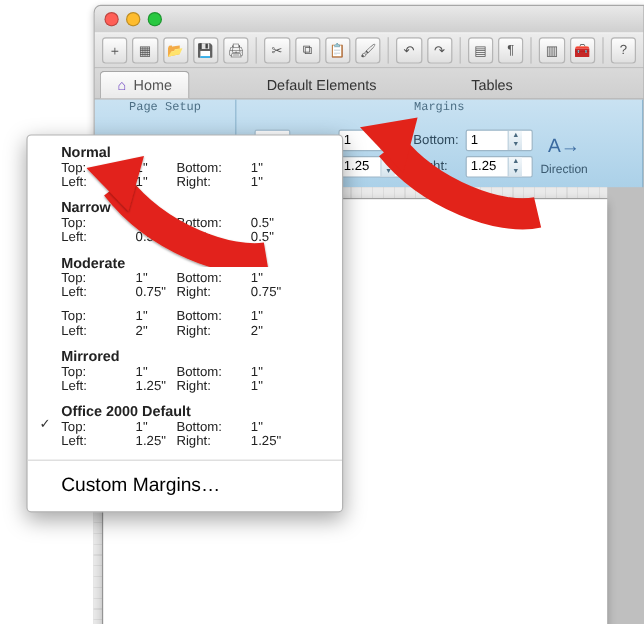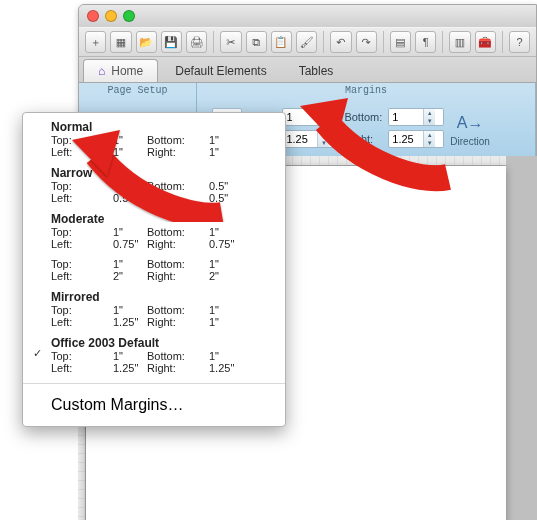--- a/index.html
+++ b/index.html
@@ -55,20 +55,21 @@
     font-size: 11px; color:#555;
   }
   .tsepv { width:1px; height:22px; background:#bcbcbc; margin:0 2px;}
   .ribbon-tabs {
     height: 26px;
     display: flex;
     align-items: flex-end;
     background: linear-gradient(#d9d9d9,#cfcfcf);
     padding-left: 4px;
     border-bottom: 1px solid #a7a7a7;
+    gap: 47px;
   }
   .rtab {
     padding: 4px 14px;
     font-size: 12px;
     color: #333;
     border: 1px solid transparent;
     border-bottom: none;
     margin-right: 2px;
     white-space: nowrap;
   }
@@ -402,21 +403,21 @@
           <span class="val">1.25"</span>
         </div>
         <div class="col">
           <span class="lbl">Right:</span>
           <span class="val">1"</span>
         </div>
       </div>
     </div>
     <div class="preset">
       <span class="check">✓</span>
-      <div class="pname">Office 2003 Default</div>
+      <div class="pname">Office 2000 Default</div>
       <div class="row">
         <div class="col">
           <span class="lbl">Top:</span>
           <span class="val">1"</span>
         </div>
         <div class="col">
           <span class="lbl">Bottom:</span>
           <span class="val">1"</span>
         </div>
       </div>

